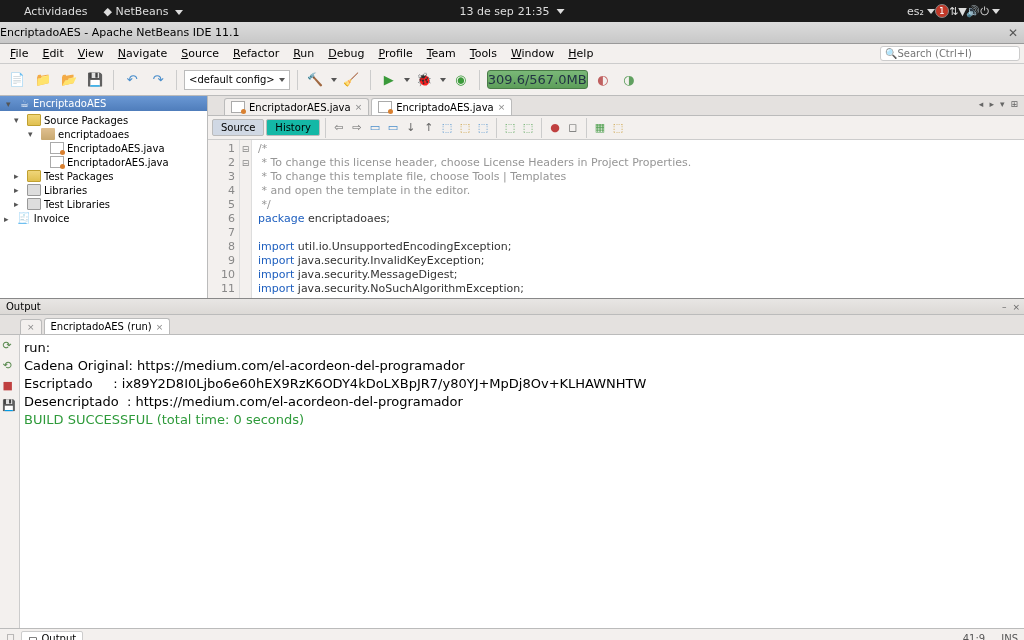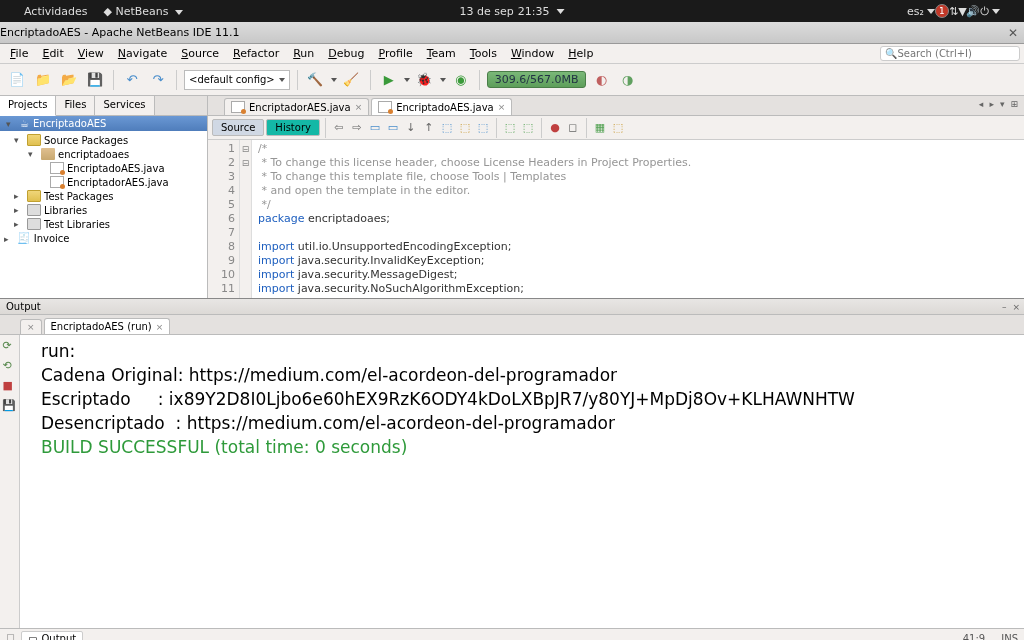--- a/index.html
+++ b/index.html
@@ -23,21 +23,21 @@
 .menu-item:first-letter { text-decoration: underline; }
 .search-box { margin-left: auto; display: flex; align-items: center; border: 1px solid #ccc; background: #fff; border-radius: 3px; padding: 1px 4px; width: 140px; }
 .search-box input { border: none; outline: none; font-size: 10px; color: #999; width: 110px; }
 
 
 .toolbar { height: 32px; background: #f3f0ee; border-bottom: 1px solid #bbb; display: flex; align-items: center; padding: 0 6px; gap: 4px; }
 .tbtn { width: 22px; height: 22px; border: 1px solid transparent; border-radius: 2px; display: flex; align-items: center; justify-content: center; font-size: 13px; }
 .tsep { width: 1px; height: 20px; background: #ccc; margin: 0 3px; }
 .config-sel { border: 1px solid #bbb; background: #fff; padding: 2px 4px; font-size: 10px; height: 20px; display: flex; align-items: center; gap: 4px; }
 .tri-down-dark { width: 0; height: 0; border-left: 3px solid transparent; border-right: 3px solid transparent; border-top: 4px solid #555; display: inline-block; }
-.mem-badge { background: linear-gradient(#7ab878,#5d9e5a); border: 1px solid #4a7e48; border-radius: 3px; padding: 1px 7px; font-size: 11px; color: #234; }
+.mem-badge { background: linear-gradient(#7ab878,#5d9e5a); border: 1px solid #4a7e48; border-radius: 3px; padding: 1px 0; font-size: 13px; color: #234; }
 
 
 .work { display: flex; height: 202px; }
 .sidebar { width: 208px; background: #f3f0ee; border-right: 1px solid #bbb; display: flex; flex-direction: column; }
 .side-tabs { display: flex; background: #e4e1df; border-bottom: 1px solid #bbb; height: 20px; }
 .side-tab { padding: 3px 8px; font-size: 10px; border-right: 1px solid #bbb; background: #f3f0ee; }
 .side-tab.active { background: #fff; border-bottom: 1px solid #fff; margin-bottom: -1px; }
 .proj-header { background: linear-gradient(#6a98d4,#4f7dbb); color: #fff; padding: 2px 6px; font-size: 10px; display: flex; align-items: center; gap: 4px; }
 .tree { padding: 2px 0; font-size: 10px; background: #fff; flex: 1; overflow: auto; }
 .tree-row { display: flex; align-items: center; padding: 1px 4px; gap: 3px; }
@@ -68,21 +68,21 @@
 .c-pkg { color: #333; }
 
 
 .output-panel { height: 330px; border-top: 1px solid #888; background: #f3f0ee; display: flex; flex-direction: column; }
 .out-title { height: 16px; background: linear-gradient(#e8e6e4,#dcd9d6); border-bottom: 1px solid #bbb; padding: 1px 6px; font-size: 10px; display: flex; align-items: center; position: relative; }
 .out-title-btns { position: absolute; right: 4px; display: flex; gap: 6px; font-size: 9px; color: #666; }
 .out-tabs { height: 20px; background: #e4e1df; display: flex; align-items: flex-end; padding-left: 20px; gap: 2px; border-bottom: 1px solid #bbb; }
 .out-iconcol { width: 20px; background: #f3f0ee; border-right: 1px solid #ccc; display: flex; flex-direction: column; align-items: center; padding: 4px 0; gap: 6px; }
 .out-iconcol .oi { width: 14px; height: 14px; font-size: 11px; color: #598a4f; }
 .out-body { flex: 1; display: flex; background: #fff; }
-.out-text { flex: 1; font-family: "DejaVu Sans Mono", monospace; font-size: 17px; line-height: 24px; padding: 4px 21px; white-space: pre; }
+.out-text { flex: 1; font-family: "DejaVu Sans Mono", monospace; font-size: 13px; line-height: 18px; padding: 4px 4px; white-space: pre; }
 .out-green { color: #2e9a3a; }
 
 
 .status { height: 20px; background: #f3f0ee; border-top: 1px solid #bbb; display: flex; align-items: center; padding: 0 6px; gap: 6px; font-size: 10px; }
 .status-btn { border: 1px solid #ccc; background: #fff; padding: 1px 6px; display: flex; align-items: center; gap: 4px; border-radius: 2px; }
 .status-right { margin-left: auto; display: flex; gap: 16px; color: #555; }
 </style>
 </head>
 <body>
 
@@ -157,25 +157,20 @@
     <span class="tri-down-dark"></span>
   <div class="tbtn" style="color:#3a9a3a;">◉</div>
   <div class="tsep"></div>
   <div class="mem-badge">309.6/567.0MB</div>
   <div class="tbtn" style="color:#c06060;">◐</div>
   <div class="tbtn" style="color:#60a060;">◑</div>
 </div>
 
 <div class="work">
   <div class="sidebar">
-    <div class="side-tabs">
-      <div class="side-tab active">Projects</div>
-      <div class="side-tab">Files</div>
-      <div class="side-tab">Services</div>
-    </div>
     <div class="proj-header">
       <span class="tree-toggle">▾</span>
       <span>☕</span>
       <span>EncriptadoAES</span>
     </div>
     <div class="tree">
       <div class="tree-row" style="padding-left:14px;">
           <span class="tree-toggle">▾</span>
           <span class="tree-icon folder-icon"></span>
           <span>Source Packages</span>

